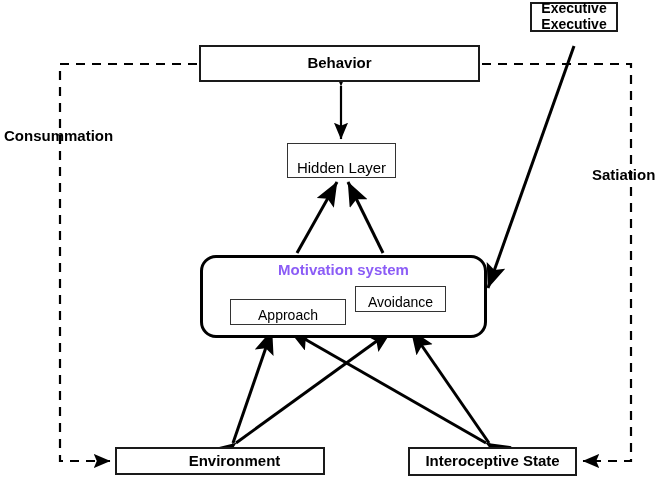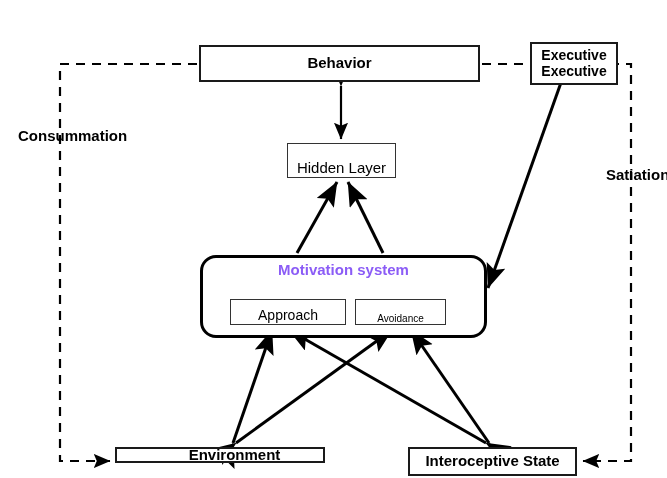--- a/index.html
+++ b/index.html
@@ -60,21 +60,20 @@
     text-align: center;
     font-weight: bold;
     color: #8b5cf6;
     white-space: nowrap;
   }
   .edge-label {
     position: absolute;
     font-weight: bold;
     color: #000000;
     white-space: nowrap;
-    margin-left: 14px;
   }
 </style>
 </head>
 <body>
 
 <div id="diagram-root">
 
   <svg id="diagram-svg" viewBox="0 0 667 478" xmlns="http://www.w3.org/2000/svg">
     <defs>
       <marker id="ah" markerWidth="9" markerHeight="9" refX="7.4" refY="3.2" orient="auto" markerUnits="strokeWidth">
@@ -106,21 +105,21 @@
 
     <line x1="486" y1="443" x2="289" y2="330" stroke="#000000" stroke-width="3" marker-start="url(#ahs)" marker-end="url(#ahs)"></line>
 
     <line x1="489" y1="443" x2="411" y2="330" stroke="#000000" stroke-width="3" marker-start="url(#ahs)" marker-end="url(#ahs)"></line>
 
     <path d="M197,64 L60,64 L60,461 L110,461" fill="none" stroke="#000000" stroke-width="2.2" stroke-dasharray="9,7" marker-end="url(#ah)"></path>
 
     <path d="M482,64 L631,64 L631,461 L583,461" fill="none" stroke="#000000" stroke-width="2.2" stroke-dasharray="9,7" marker-end="url(#ah)"></path>
   </svg>
 
-  <div class="node node-rect node-bold" style="left:530px; top:2px; width:88px; height:43px; font-size:14px;margin-top:40px;">
+  <div class="node node-rect node-bold" style="left:530px; top:2px; width:88px; height:30px; font-size:14px;">
     <span style="display:block;">
       <span>Executive</span><br>
       <span>Executive</span>
     </span>
   </div>
 
   <div class="node node-rect node-bold" style="left:199px; top:45px; width:281px; height:37px; font-size:15px;">
     <span>Behavior</span>
   </div>
 
@@ -129,25 +128,25 @@
   </div>
 
   <div class="rounded-container" style="left:200px; top:255px; width:287px; height:83px;"></div>
 
   <div class="container-title" style="left:200px; top:261px; width:287px; font-size:15px;">Motivation system</div>
 
   <div class="node node-thin node-plain" style="left:230px; top:299px; width:116px; height:26px; font-size:14px;">
     <span>Approach</span>
   </div>
 
-  <div class="node node-thin node-plain" style="left:355px; top:299px; width:91px; height:26px; font-size:10px;">
+  <div class="node node-thin node-plain" style="left:355px; top:286px; width:91px; height:26px; font-size:14px;">
     <span>Avoidance</span>
   </div>
 
-  <div class="node node-rect node-bold" style="left:115px; top:447px; width:210px; height:16px; font-size:15px;padding-left:29px;">
+  <div class="node node-rect node-bold" style="left:115px; top:447px; width:210px; height:28px; font-size:15px;padding-left:29px;">
     <span>Environment</span>
   </div>
 
   <div class="node node-rect node-bold" style="left:408px; top:447px; width:169px; height:29px; font-size:15px;">
     <span>Interoceptive State</span>
   </div>
 
   <div class="edge-label" style="left:4px; top:127px; font-size:15px;">Consummation</div>
 
   <div class="edge-label" style="left:592px; top:166px; font-size:15px;">Satiation</div>

